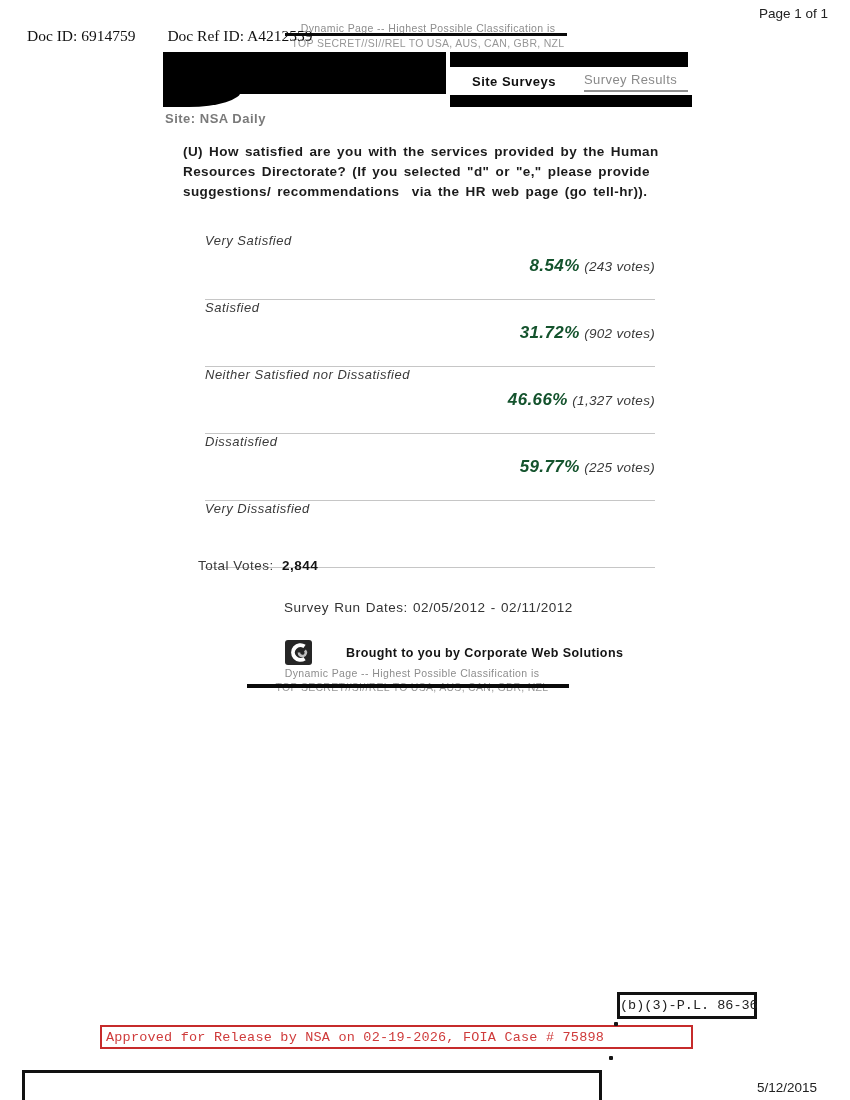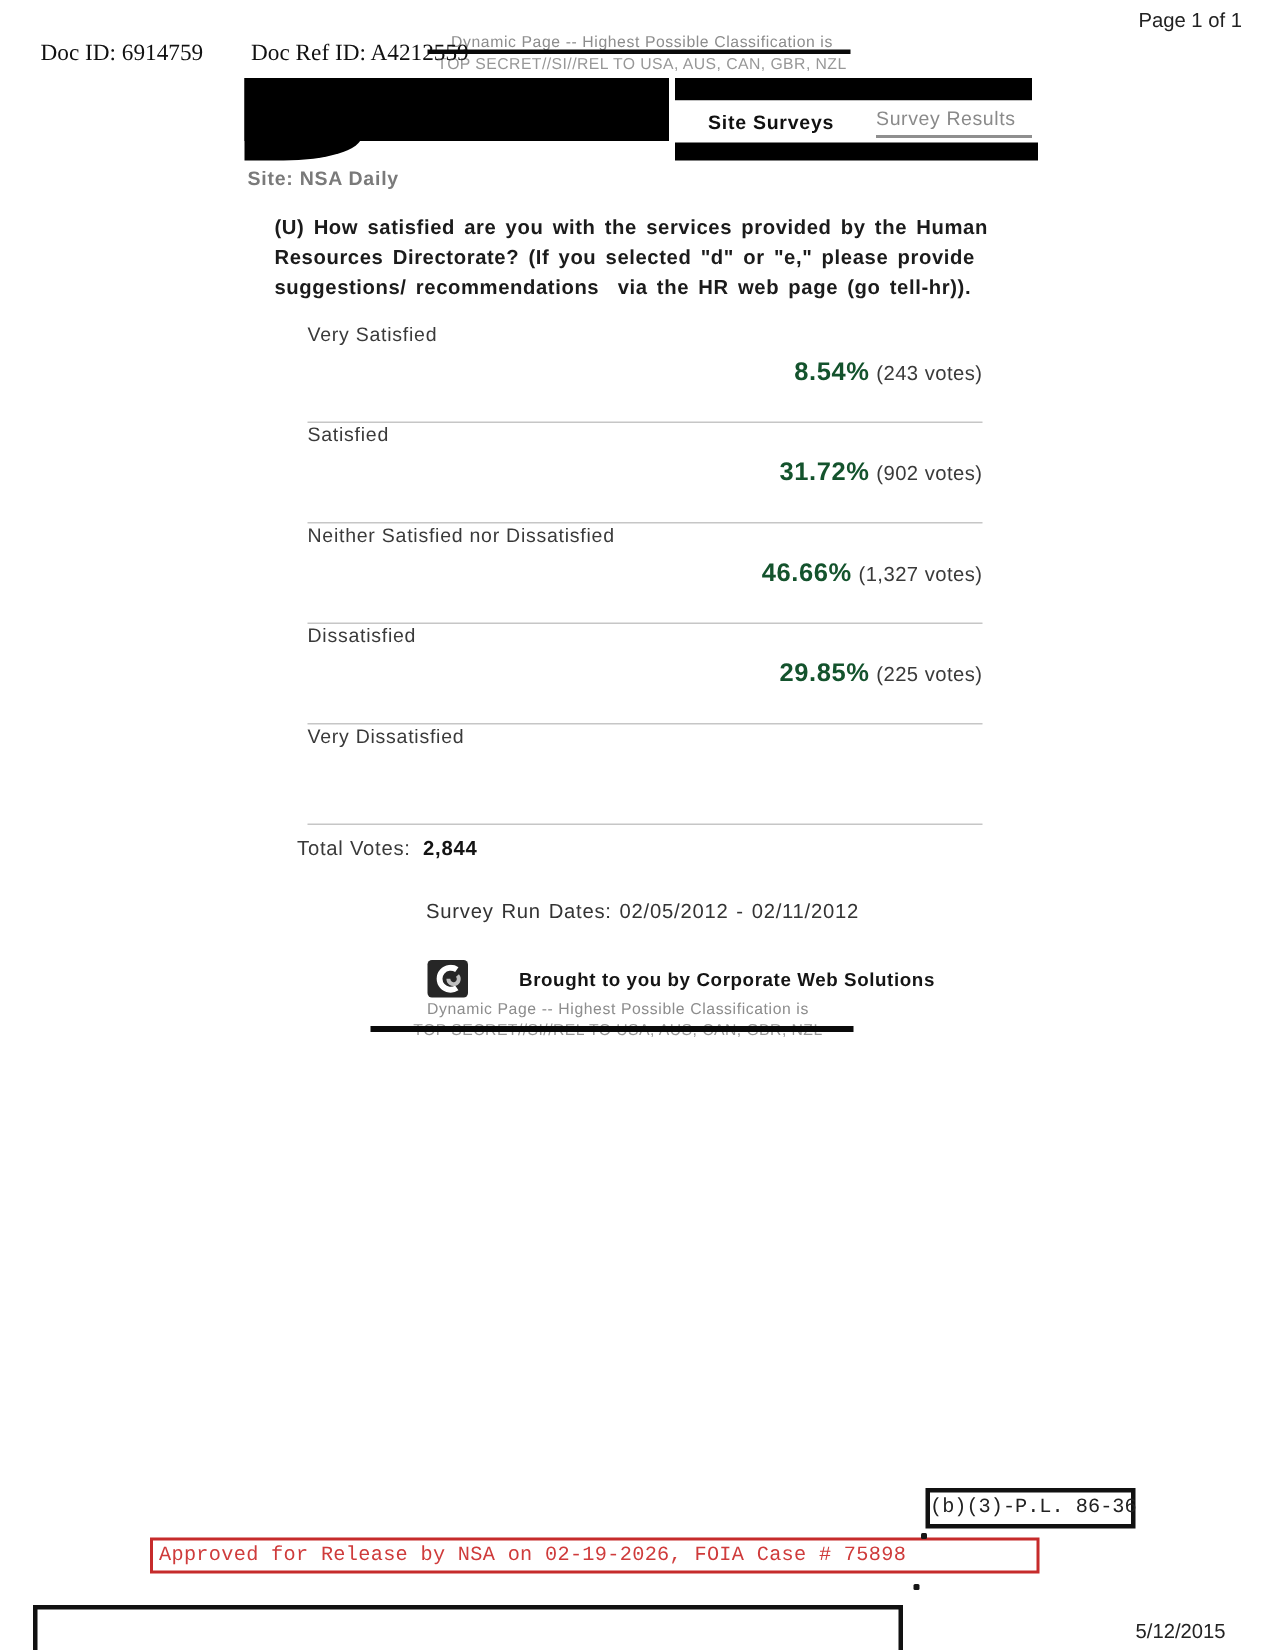--- a/index.html
+++ b/index.html
@@ -32,21 +32,21 @@
   .nav-site{margin-left:22px;font-size:13px;font-weight:bold;color:#101010;letter-spacing:.5px;white-space:nowrap;}
   .nav-results-wrap{flex:1;margin-left:28px;border-bottom:2px solid #8f8f8f;padding-bottom:2px;}
   .nav-results{font-size:13px;color:#8a8a8a;letter-spacing:.4px;white-space:nowrap;cursor:pointer;}
   .nav-botbar{left:450px;top:95px;width:242px;height:12px;background:#000;}
 
   
   .site-label{left:165px;top:111px;font-size:13px;font-weight:bold;color:#7a7a7a;letter-spacing:.5px;}
   .question{left:183px;top:142px;width:515px;font-size:13.5px;font-weight:bold;color:#1b1b1b;
             line-height:20px;letter-spacing:.4px;word-spacing:2px;white-space:pre-wrap;}
 
-  .results{left:205px;top:215px;width:450px;}
+  .results{left:205px;top:233px;width:450px;font-style:italic;}
   .row{box-sizing:border-box;height:67px;border-bottom:1px solid #c6c6c6;}
   .row-label{font-size:13px;color:#3a3a3a;letter-spacing:.5px;line-height:15px;}
   .row-value{text-align:right;margin-top:8px;white-space:nowrap;}
   .pct{font-size:17px;font-weight:bold;color:#14532d;letter-spacing:.4px;}
   .votes{font-size:13.5px;color:#3a3a3a;letter-spacing:.3px;}
 
   .total-line{left:198px;top:558px;font-size:13.5px;color:#3a3a3a;letter-spacing:.5px;}
   .total-value{font-weight:bold;color:#141414;margin-left:4px;}
   .run-dates{left:284px;top:600px;font-size:13.5px;color:#333;letter-spacing:.5px;word-spacing:1px;}
 
@@ -121,21 +121,21 @@
   <div class="row">
     <div class="row-label">Neither Satisfied nor Dissatisfied</div>
     <div class="row-value">
       <span class="pct">46.66%</span>
       <span class="votes">(1,327 votes)</span>
     </div>
   </div>
   <div class="row">
     <div class="row-label">Dissatisfied</div>
     <div class="row-value">
-      <span class="pct">29.85%</span>
+      <span class="pct">59.77%</span>
       <span class="votes">(225 votes)</span>
     </div>
   </div>
   <div class="row">
     <div class="row-label">Very Dissatisfied</div>
   </div>
 </div>
 
 <div class="abs total-line">
   <span>Total Votes:</span>

